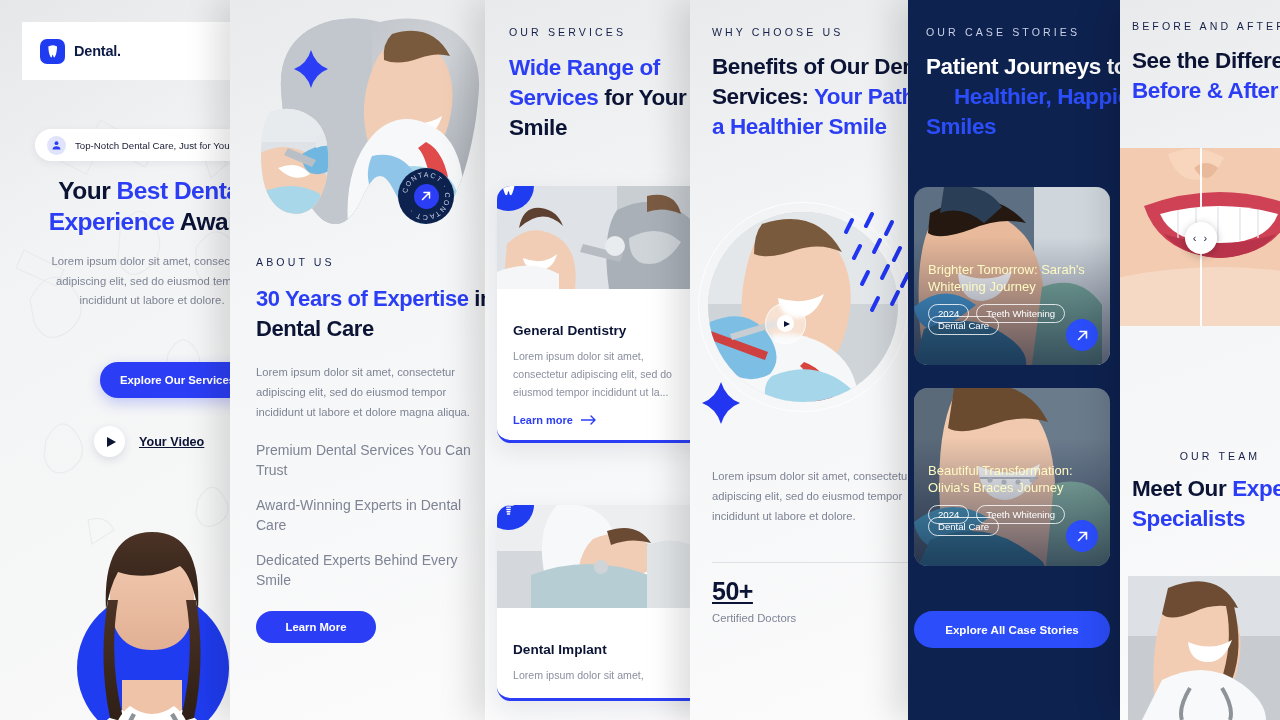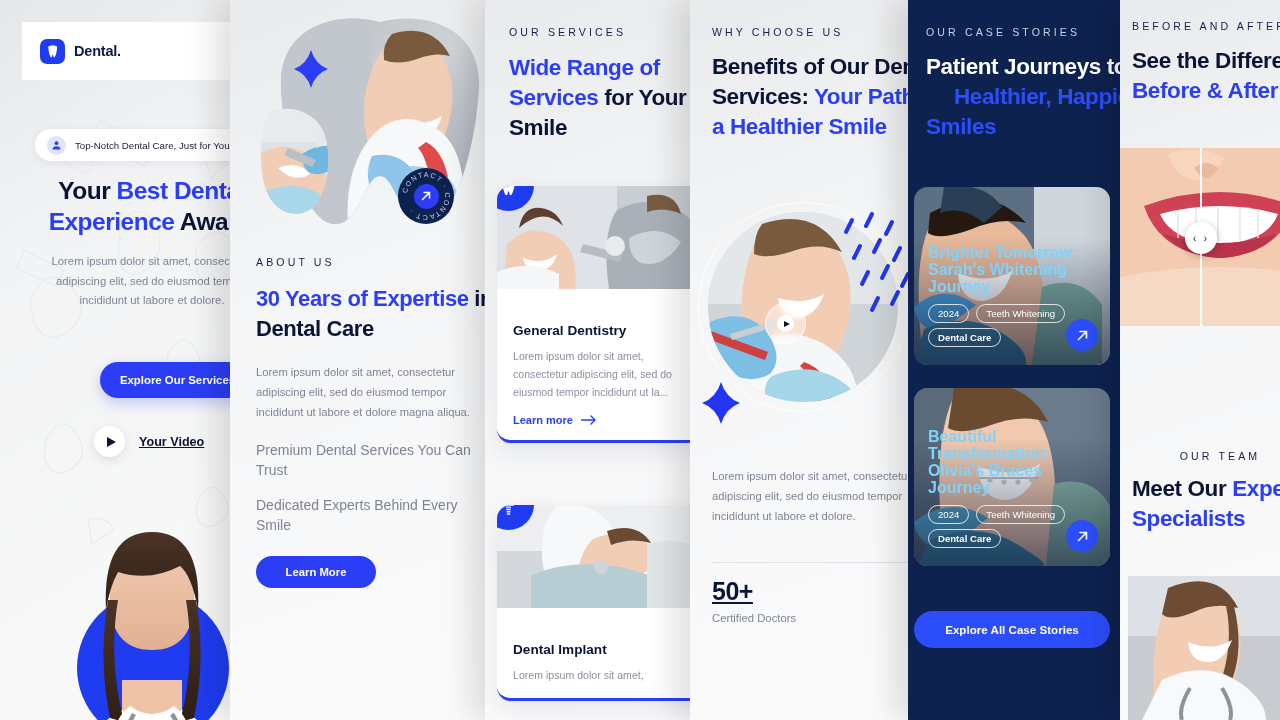--- a/index.html
+++ b/index.html
@@ -149,23 +149,23 @@
   .p5-head { position:absolute; left:18px; top:26px; width:226px; }
   .eyebrow.light { color:#c8d0e6; }
   .p5-h { margin-top:14px; font-size:22.5px; line-height:30px; color:#fff;
           font-weight:700; letter-spacing:-.4px; }
   .p5-h em { font-style:normal; color:#2b4dfa;margin-left:28px; }
   .case-card { position:absolute; left:6px; width:196px; height:178px;
                border-radius:14px; overflow:hidden; }
   .case-card .shade { position:absolute; inset:0;
        background:linear-gradient(180deg,rgba(10,20,50,0) 28%,rgba(10,20,50,.62) 100%); }
   .case-title { position:absolute; left:14px; bottom:70px; width:168px;
-                font-size:16px; line-height:17px; font-weight:700; color:#7dd3fc; }
+                font-size:13px; line-height:17px; font-weight:400; color:#fef9c3; }
   .tagrow { position:absolute; left:14px; bottom:42px; display:flex; gap:7px; }
-  .tagrow2 { position:absolute; left:14px; bottom:18px; display:flex; gap:7px;font-weight:bold; }
+  .tagrow2 { position:absolute; left:14px; bottom:30px; display:flex; gap:7px; }
   .tag { border:1px solid rgba(255,255,255,.8); border-radius:12px;
          padding:3px 9px; font-size:9.6px; color:#fff; white-space:nowrap; }
   .case-arrow { position:absolute; right:12px; bottom:14px; width:32px; height:32px;
                 border-radius:50%; background:#2b4dfa; display:flex;
                 align-items:center; justify-content:center; cursor:pointer; }
   .case-arrow svg { width:13px; height:13px; }
   .btn-cases { position:absolute; left:6px; top:611px; width:196px; height:37px;
                border:0; border-radius:19px; background:#2b4dfa; color:#fff;
                font-size:11.6px; font-weight:700; cursor:pointer; font-family:inherit; }
 
@@ -359,20 +359,21 @@
           </svg>
       </span>
     </div>
 
     <div class="p2-txt">
       <div class="eyebrow">ABOUT US</div>
       <h2 class="sec-h p2-h"><em>30 Years of Expertise</em><span> in Dental Care</span></h2>
       <p class="p2-p">Lorem ipsum dolor sit amet, consectetur adipiscing elit, sed do eiusmod tempor incididunt ut labore et dolore magna aliqua.</p>
       <ul class="p2-list">
         <li>Premium Dental Services You Can Trust</li>
+        <li>Award-Winning Experts in Dental Care</li>
         <li>Dedicated Experts Behind Every Smile</li>
       </ul>
       <button class="btn-learn">Learn More</button>
     </div>
   </section>
 
   <section class="panel shadow-l" id="panel3">
     <div class="p3-head">
       <div class="eyebrow">OUR SERVICES</div>
       <h2 class="sec-h p3-h"><em>Wide Range of Services</em><span> for Your Best Smile</span></h2>

